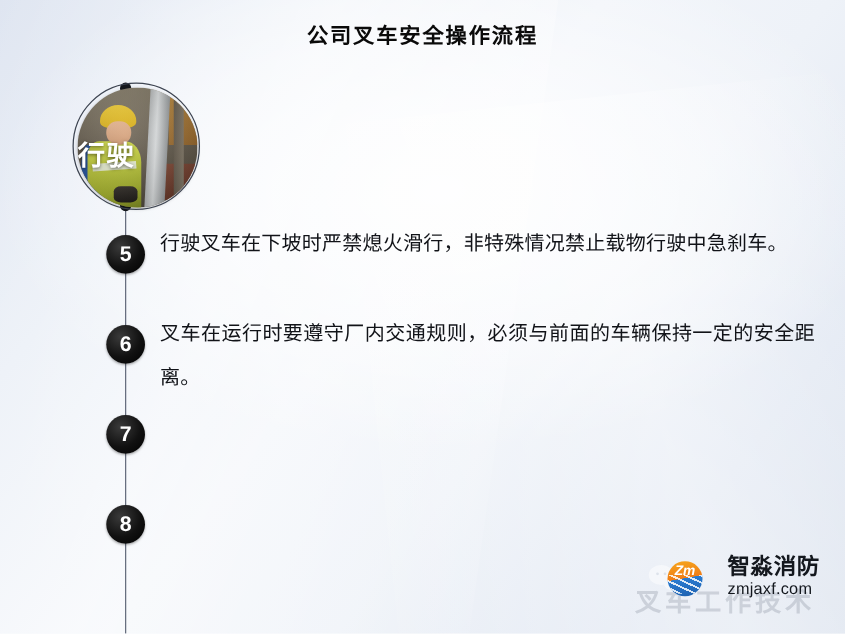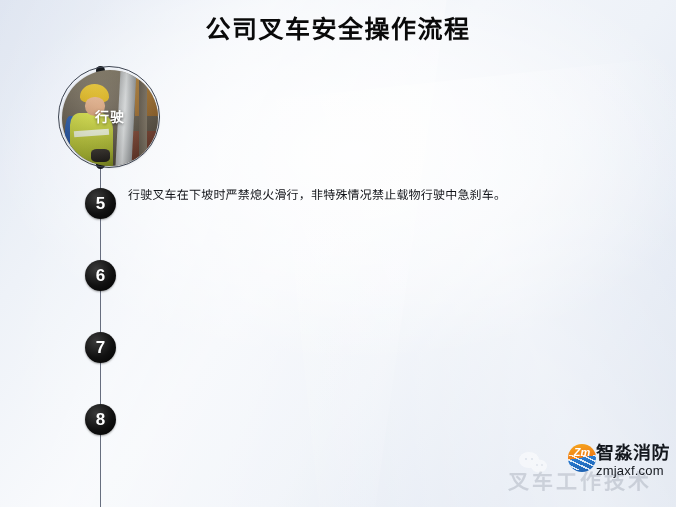--- a/index.html
+++ b/index.html
@@ -46,21 +46,21 @@
     pointer-events: none;
   }
 
   
   .title {
     position: absolute;
     top: 12px;
     left: 0;
     width: 676px;
     text-align: center;
-    font-size: 25px;
+    font-size: 17px;
     font-weight: bold;
     letter-spacing: 1.5px;
     color: #0a0a0a;
     line-height: 34px;
     white-space: nowrap;
   }
 
   
   .spine {
     position: absolute;
@@ -202,22 +202,21 @@
   .ph-shade {
     position: absolute;
     inset: 0;
     background: radial-gradient(circle at 40% 40%, rgba(255,255,255,0.10) 0%, rgba(0,0,0,0.18) 75%, rgba(0,0,0,0.34) 100%);
   }
   .photo-label {
     position: absolute;
     left: 0;
     right: 0;
     top: 36px;
-    text-align: center;
-    font-size: 14px;
+    font-size: 22px;
     font-weight: bold;
     color: #ffffff;
     letter-spacing: 1px;
     text-shadow: 0 1px 3px rgba(0,0,0,0.55);
     z-index: 3;
   }
 
   
   .steps {
     position: absolute;
@@ -241,21 +240,21 @@
     border-radius: 50%;
     background: radial-gradient(circle at 36% 30%, #3a3a3a 0%, #111111 55%, #000000 100%);
     color: #ffffff;
     font-size: 17px;
     font-weight: bold;
     line-height: 31px;
     text-align: center;
     box-shadow: 0 1px 2px rgba(0,0,0,0.35);
   }
   .step-text {
-    font-size: 12px;
+    font-size: 16px;
     line-height: 35px;
     color: #111318;
     letter-spacing: 0.2px;
     text-align: justify;
   }
 
   
   .wm-text {
     position: absolute;
     right: 24px;
@@ -270,25 +269,25 @@
   .wechat-mark {
     position: absolute;
     right: 128px;
     bottom: 32px;
     width: 30px;
     height: 24px;
     opacity: 0.5;
   }
   .brand {
     position: absolute;
-    right: 6px;
+    right: 20px;
     bottom: 30px;
     display: flex;
-    align-items: flex-start;
-    gap: 0;
+    align-items: flex-end;
+    gap: 20px;
   }
   .brand-logo {
     position: relative;
     width: 28px;
     height: 28px;
     border-radius: 50%;
     background: linear-gradient(170deg, #f6a81d 0%, #f07d16 48%, #2a7bd0 49%, #1d5fae 100%);
     overflow: hidden;
     flex: 0 0 auto;
   }
@@ -360,20 +359,21 @@
 
   <div class="steps">
 
     <div class="step">
       <div class="step-num">5</div>
       <div class="step-text">行驶叉车在下坡时严禁熄火滑行，非特殊情况禁止载物行驶中急刹车。</div>
     </div>
 
     <div class="step">
       <div class="step-num">6</div>
+      <div class="step-text">叉车在运行时要遵守厂内交通规则，必须与前面的车辆保持一定的安全距离。</div>
     </div>
 
     <div class="step">
       <div class="step-num">7</div>
     </div>
 
     <div class="step">
       <div class="step-num">8</div>
     </div>
 

